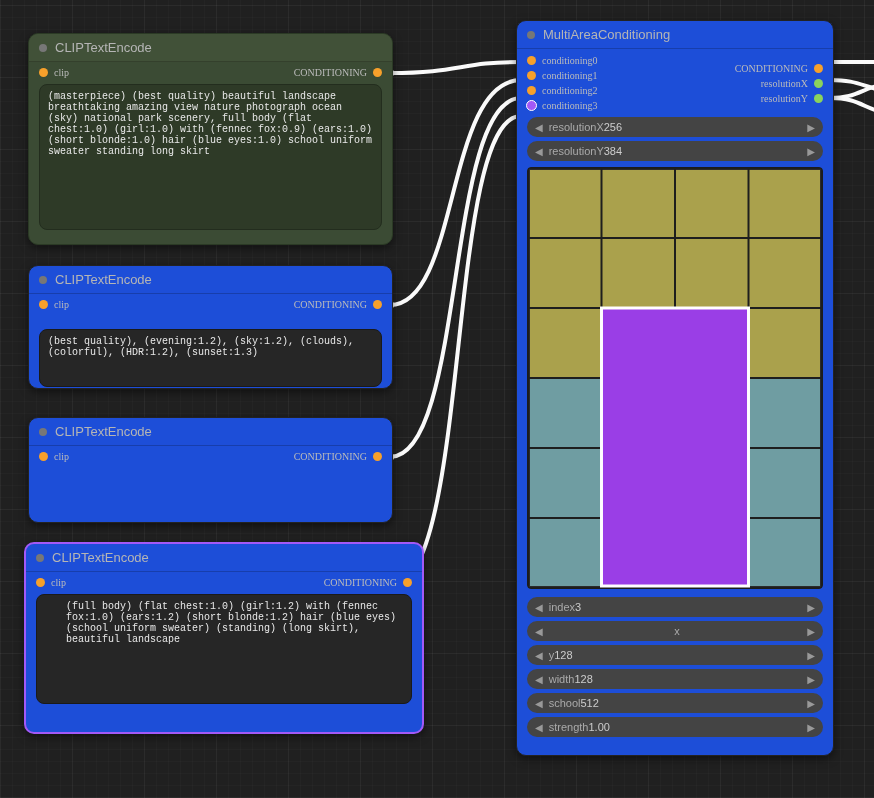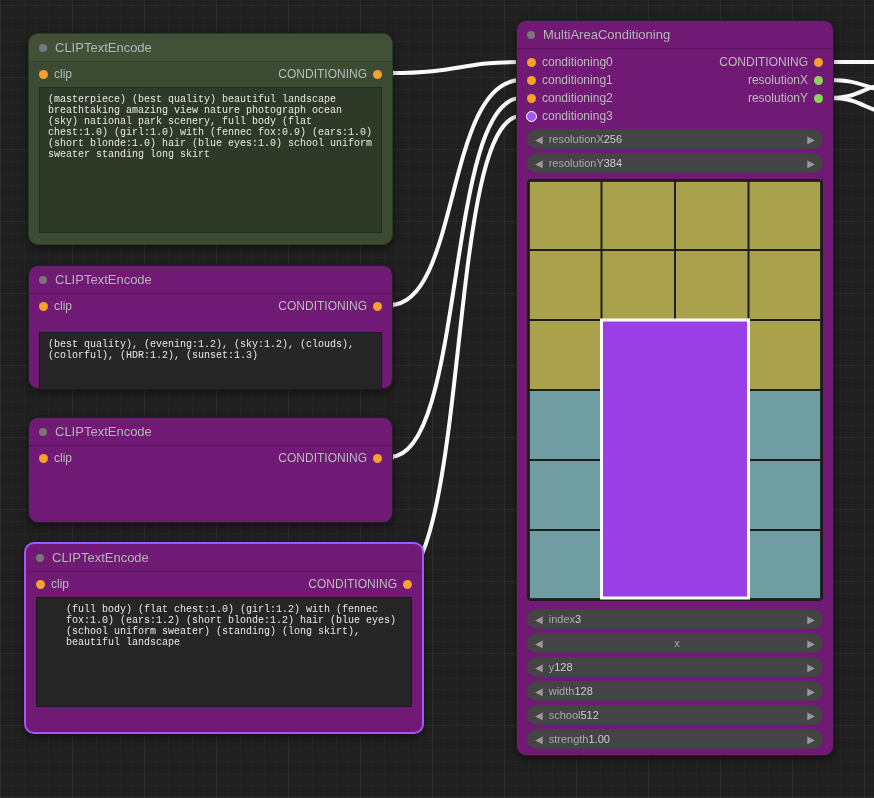--- a/index.html
+++ b/index.html
@@ -11,52 +11,52 @@
       repeating-linear-gradient(0deg, rgba(255,255,255,0.03) 0, rgba(255,255,255,0.03) 1px, transparent 1px, transparent 72px),
       repeating-linear-gradient(90deg, rgba(255,255,255,0.03) 0, rgba(255,255,255,0.03) 1px, transparent 1px, transparent 72px);
     font-family: "Helvetica Neue", Arial, sans-serif;
     width: 874px; height: 798px;
     position: relative;
     overflow: hidden;
     color: #ccc;
   }
   .node {
     position: absolute;
-    background: #701a75;
+    background: #1d4ed8;
     border: 1px solid #222;
     border-radius: 10px;
     box-shadow: 0 3px 8px rgba(0,0,0,0.5);
   }
   .node.green { background: #3b4b34; border-color: #2b3a25;}
   .node.green .header { background: #415138; }
   .node.selected { border: 2px solid #a259f7; }
   .header {
     display: flex; align-items: center; gap: 8px;
     padding: 6px 10px;
     font-size: 13px;
     color: #b5b5b5;
     border-bottom: 1px solid rgba(0,0,0,0.2);
     border-radius: 9px 9px 0 0;
   }
   .header .dot { width:8px; height:8px; border-radius:50%; background:#777; }
   .portrow {
-    display: flex; justify-content: space-between; 
-    padding: 5px 10px 0 10px; font-size: 12px; color:#bbb;
+    display: flex; justify-content: space-between; align-items: center;
+    padding: 5px 10px 0 10px; font-size: 10px; color:#bbb;font-family:Liberation Serif, serif;
   }
   .port-left, .port-right { display:flex; flex-direction:column; gap:4px; }
   .port { display:flex; align-items:center; gap:6px; white-space:nowrap;}
   .port.right { justify-content:flex-end; text-align:right;margin-left:47px;}
   .pdot { width:9px; height:9px; border-radius:50%; background:#f7a02b; display:inline-block; }
   .pdot.green { background:#8bd35c; }
   .pdot.purple { background:#a259f7; border:1px solid #fff; box-sizing:content-box; margin:-1px;}
   .prompt {
     margin: 6px 10px 10px 10px;
     background: #262626;
     border: 1px solid #1a1a1a;
-    border-radius: 0;
+    border-radius: 8px;
     padding: 6px 8px;
     font-family: "Courier New", monospace;
     font-size: 10px;
     color: #e8e8e8;
     white-space: pre-wrap;
     overflow: hidden;
   }
   .node.green .prompt { background:#2e3a27; border-color:#232d1e;}
   .widget {
     display:flex; align-items:center; justify-content:space-between;

